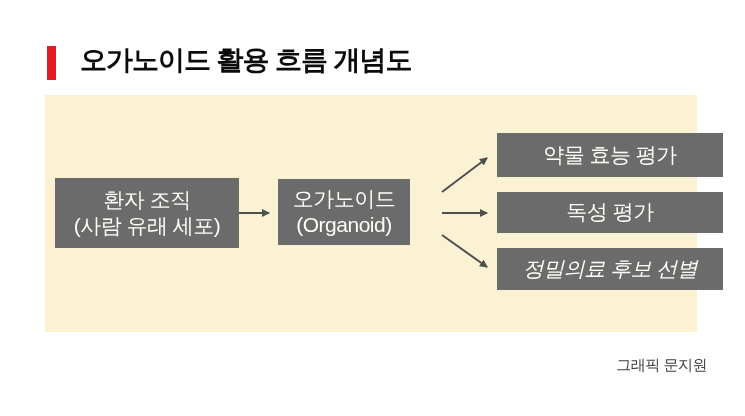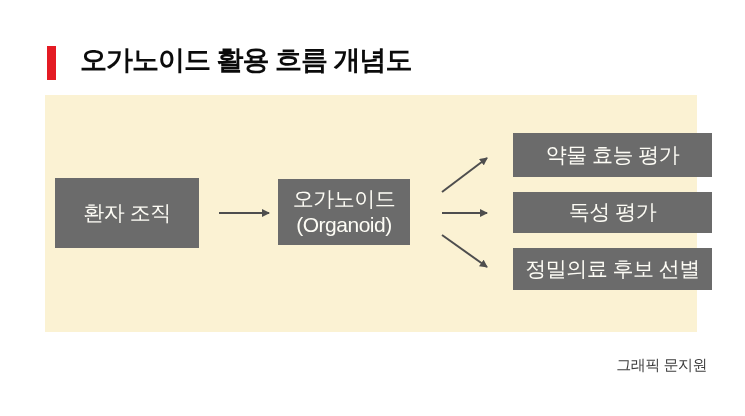--- a/index.html
+++ b/index.html
@@ -48,32 +48,32 @@
     align-items: center;
     justify-content: center;
     text-align: center;
     line-height: 1.25;
     letter-spacing: -0.5px;
   }
   .node .l1, .node .l2 { display: block; white-space: nowrap; }
 
   .node-source {
     left: 10px; top: 83px;
-    width: 144px; height: 70px;
+    width: 184px; height: 70px;
     font-size: 21px;
   }
   .node-center {
     left: 233px; top: 84px;
     width: 132px; height: 66px;
     font-size: 21px;
   }
-  .node-out { left: 468px; width: 199px; font-size: 21px; }
+  .node-out { left: 452px; width: 226px; font-size: 21px; }
   .node-out-1 { top: 38px;  height: 44px; }
   .node-out-2 { top: 97px;  height: 41px; }
-  .node-out-3 { top: 153px; height: 42px; }
+  .node-out-3 { top: 153px; height: 42px; font-style: italic; }
 
   .arrow-layer {
     position: absolute;
     left: 0; top: 0;
     width: 652px; height: 237px;
     pointer-events: none;
   }
 
   
   .credit {
@@ -123,20 +123,21 @@
         </marker>
       </defs>
       <line x1="174" y1="118" x2="224" y2="118" stroke="#4e4e4e" stroke-width="2" marker-end="url(#ah)"></line>
       <line x1="397" y1="97" x2="442" y2="63" stroke="#4e4e4e" stroke-width="2" marker-end="url(#ah)"></line>
       <line x1="397" y1="118" x2="442" y2="118" stroke="#4e4e4e" stroke-width="2" marker-end="url(#ah)"></line>
       <line x1="397" y1="140" x2="442" y2="172" stroke="#4e4e4e" stroke-width="2" marker-end="url(#ah)"></line>
     </svg>
 
     <div class="node node-source">
       <span class="l1">환자 조직</span>
+      <span class="l2">(사람 유래 세포)</span>
     </div>
 
     <div class="node node-center">
       <span class="l1">오가노이드</span>
       <span class="l2">(Organoid)</span>
     </div>
 
     <div class="node node-out node-out-1">
       <span>약물 효능 평가</span>
     </div>

